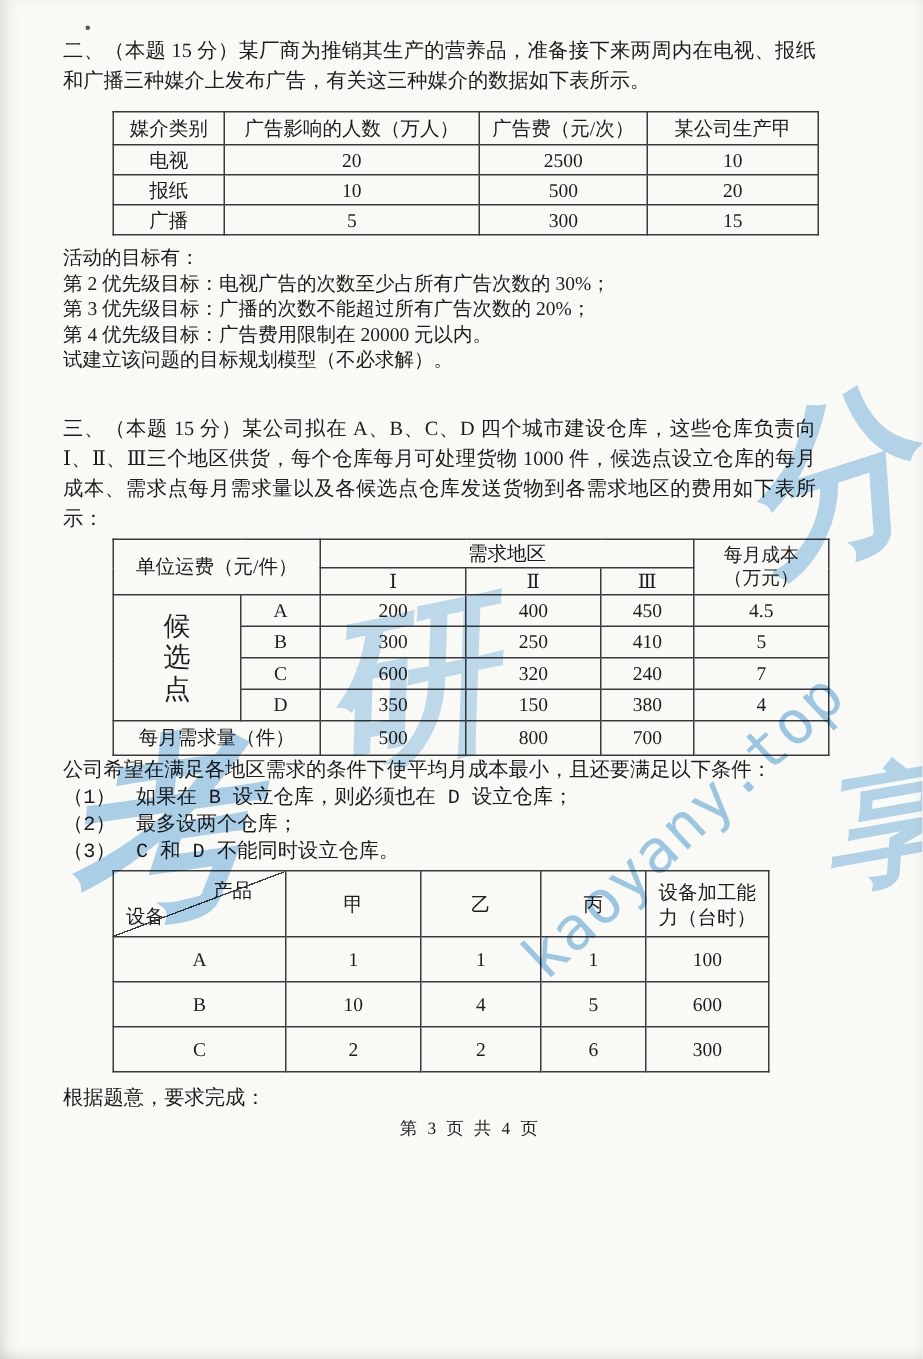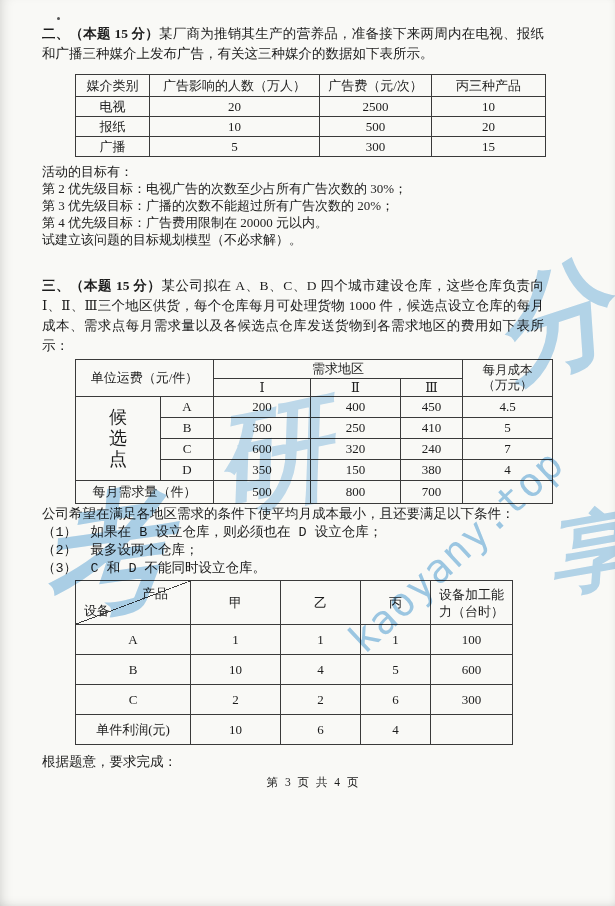--- a/index.html
+++ b/index.html
@@ -18,21 +18,21 @@
     padding:24px 30px 0 42px;
     box-shadow: inset 10px 0 14px -10px rgba(0,0,0,.18), inset -6px 0 10px -8px rgba(0,0,0,.10), inset 0 -8px 12px -9px rgba(0,0,0,.14);
   }
   .para {
     width:502px;
     font-size:13.5px;
     line-height:20px;
     text-align:justify;
     margin:0;
   }
-  .para b { font-weight:bold; }
+  .para b { font-weight:normal; }
   .small-lines { font-size:13px; line-height:17px; margin:0; }
   .cond-lines  { font-size:13.5px; line-height:18px; margin:0; }
   table {
     border-collapse:collapse;
     table-layout:fixed;
     margin-left:33px;
   }
   td, th {
     border:1px solid #3a3a3a;
     text-align:center;
@@ -137,21 +137,21 @@
           <col style="width:74px">
           <col style="width:170px">
           <col style="width:112px">
           <col style="width:114px">
         </colgroup>
       <tbody>
           <tr class="hd">
         <th>媒介类别</th>
         <th>广告影响的人数（万人）</th>
         <th>广告费（元/次）</th>
-        <th>丙三种产品</th>
+        <th>某公司生产甲</th>
       </tr>
       <tr class="r">
         <td>电视</td>
         <td>20</td>
         <td>2500</td>
         <td>10</td>
       </tr>
       <tr class="r">
         <td>报纸</td>
         <td>10</td>
@@ -283,27 +283,20 @@
         <td>5</td>
         <td>600</td>
       </tr>
       <tr class="r">
         <td>C</td>
         <td>2</td>
         <td>2</td>
         <td>6</td>
         <td>300</td>
       </tr>
-      <tr class="r">
-        <td>单件利润(元)</td>
-        <td>10</td>
-        <td>6</td>
-        <td>4</td>
-        <td></td>
-      </tr>
     </tbody>
       </table>
 
     <p class="mt-outro" style="margin:8px 0 0 0">根据题意，要求完成：</p>
   </section>
 
   <div class="footer">第 3 页 共 4 页</div>
 
 </div>
 

